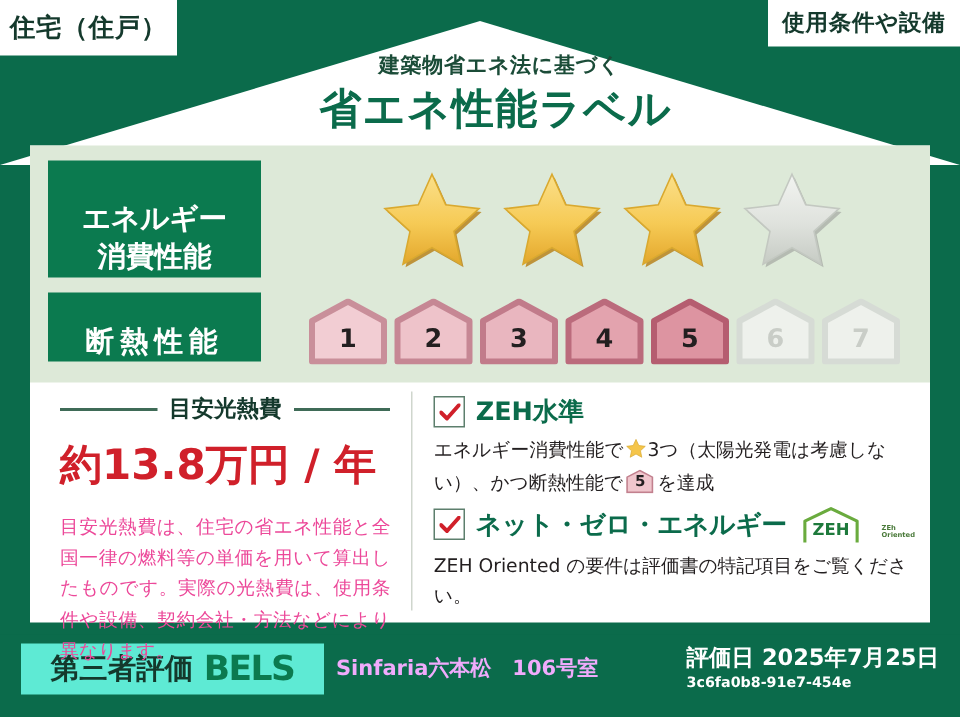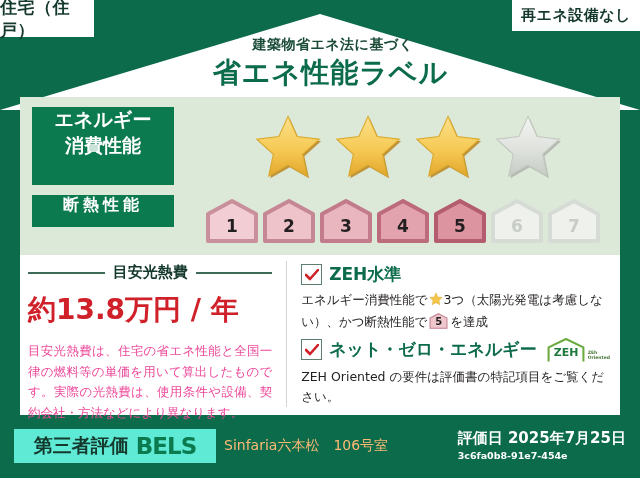--- a/index.html
+++ b/index.html
@@ -17,21 +17,21 @@
   
   .corner-tag{
     position:absolute;top:0;
     background:#ffffff;
     color:#14392c;
     font-weight:700;
     letter-spacing:.5px;
     display:flex;align-items:center;justify-content:center;
     box-sizing:border-box;
   }
-  #tag-left{left:0;width:94px;height:37px;font-size:17px;}
+  #tag-left{left:0;width:118px;height:37px;font-size:17px;}
   #tag-right{right:0;width:128px;height:31px;font-size:15px;}
 
   
   #roof{
     position:absolute;left:0;top:0;width:640px;height:110px;
     overflow:hidden;pointer-events:none;
   }
   #roof-shape{
     position:absolute;left:0;top:0;width:640px;height:110px;
   }
@@ -56,28 +56,28 @@
     background:#ffffff;z-index:2;box-sizing:border-box;
   }
   
   #ratings-band{
     position:absolute;left:0;top:0;width:600px;height:158px;
     background:#dde9d8;
   }
   
   .cat-chip{
     position:absolute;background:#0b7a4f;color:#fff;
-    display:flex;flex-direction:column;align-items:center;justify-content:flex-start;
+    display:flex;flex-direction:column;align-items:center;justify-content:flex-end;
     font-weight:700;box-sizing:border-box;
   }
   #chip-energy{
     left:12px;top:10px;width:142px;height:78px;font-size:19px;line-height:1.35;
   }
   #chip-insul{
-    left:12px;top:98px;width:142px;height:32px;font-size:16px;letter-spacing:4px;
+    left:12px;top:98px;width:142px;height:46px;font-size:19px;letter-spacing:4px;
   }
   #chip-insul span{letter-spacing:4px;}
 
   
   #stars{
     position:absolute;left:232px;top:12px;width:356px;height:76px;
     display:flex;align-items:center;gap:8px;
   }
   #stars svg{display:block;}
 
@@ -93,21 +93,21 @@
     position:absolute;left:0;right:0;top:17px;text-align:center;
     font-size:17px;font-weight:700;color:#231f20;z-index:2;
   }
   .grade.off .num{color:#c9cdc7;}
 
   
   #lower{
     position:absolute;left:0;top:158px;width:600px;height:160px;
     display:flex;
   }
-  #lower-left{width:330px;position:relative;box-sizing:border-box;padding:8px 14px 0 8px;}
+  #lower-left{width:330px;position:relative;box-sizing:border-box;padding:8px 14px 0 20px;}
   #divider{width:1px;background:#cfd6cd;margin-top:6px;margin-bottom:8px;}
   #lower-right{flex:1;position:relative;box-sizing:border-box;padding:8px 10px 0 14px;}
 
   
   #cost-head{
     display:flex;align-items:center;gap:8px;
     font-size:15px;font-weight:700;color:#14392c;white-space:nowrap;
   }
   #cost-head .rule{flex:1;height:2px;background:#3f6b57;}
   #cost-value{
@@ -135,60 +135,60 @@
   }
   .inline-star{vertical-align:-2px;margin:0 1px;}
   .inline-badge{
     display:inline-block;vertical-align:-3px;margin:0 2px;
     position:relative;width:19px;height:16px;
   }
   .inline-badge .num{
     position:absolute;left:0;right:0;top:4px;text-align:center;
     font-size:10px;font-weight:700;color:#231f20;z-index:2;line-height:1;
   }
-  #zeh-logo{display:inline-flex;align-items:flex-end;gap:2px;margin-left:2px;}
+  #zeh-logo{display:inline-flex;align-items:flex-end;gap:14px;margin-left:2px;}
   #zeh-logo .tiny{
     font-size:4.5px;line-height:1.15;color:#4a7a3a;font-weight:700;
     padding-bottom:2px;white-space:nowrap;
   }
 
   
   #footer{
     position:absolute;left:0;bottom:0;width:640px;height:55px;
     background:#0b6b4b;
   }
   #bels-box{
     position:absolute;left:14px;top:6px;width:202px;height:34px;
     background:#5eead4;display:flex;align-items:center;justify-content:center;gap:7px;
   }
   #bels-jp{font-size:19px;font-weight:700;color:#14392c;letter-spacing:0px;}
   #bels-en{font-size:23px;font-weight:700;color:#0b7a4f;letter-spacing:-1px;font-family:"DejaVu Sans",sans-serif;}
   #prop-name{
     position:absolute;left:224px;top:14px;
-    color:#fdba74;font-size:14px;font-weight:400;white-space:nowrap;
+    color:#f0abfc;font-size:14px;font-weight:700;white-space:nowrap;
   }
   #eval-date{
     position:absolute;right:14px;top:6px;text-align:left;color:#fff;
   }
   #eval-date .d{font-size:15px;font-weight:700;white-space:nowrap;}
   #eval-date .id{font-size:9.5px;font-weight:700;margin-top:2px;white-space:nowrap;}
 </style>
 </head>
 <body>
 
 <div id="label">
 
   <div id="roof">
     <svg id="roof-shape" viewBox="0 0 640 110" preserveAspectRatio="none">
       <polygon points="0,110 320,14 640,110" fill="#ffffff"></polygon>
     </svg>
   </div>
 
   <div id="tag-left" class="corner-tag">住宅（住戸）</div>
-  <div id="tag-right" class="corner-tag">再エネ設備なし</div>
+  <div id="tag-right" class="corner-tag">使用条件や設備</div>
 
   <div id="header-text">
     <div id="header-sub">建築物省エネ法に基づく</div>
     <div id="header-main">省エネ性能ラベル</div>
   </div>
 
   <div id="card">
 
     <div id="ratings-band"></div>
 

